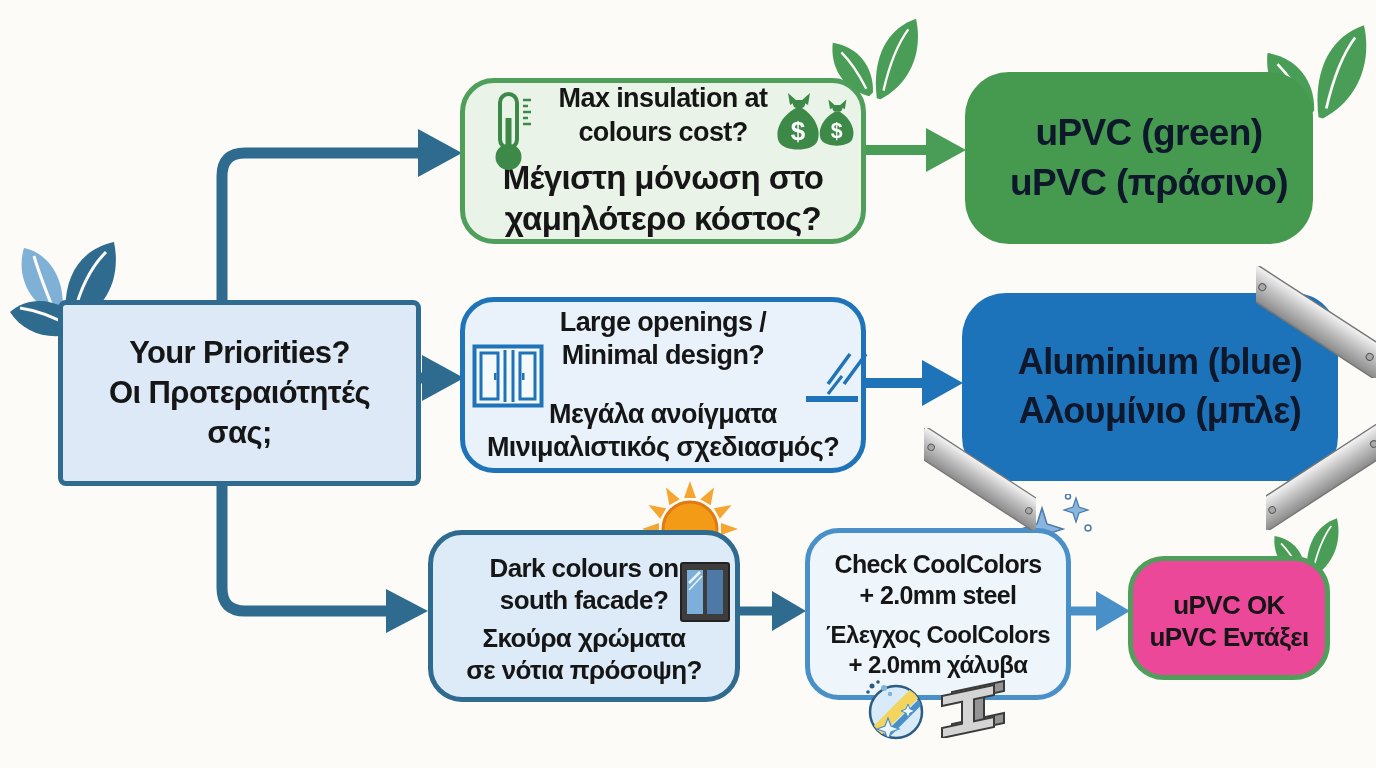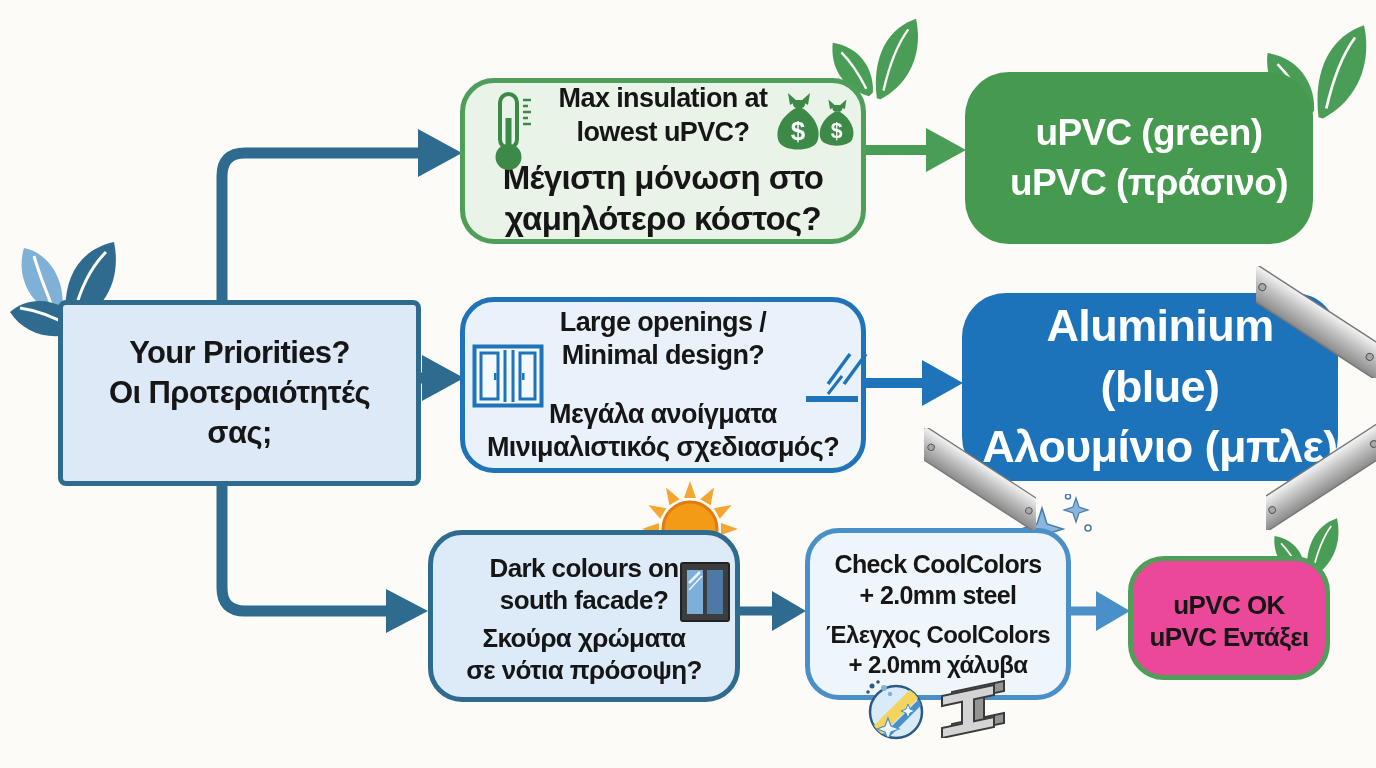--- a/index.html
+++ b/index.html
@@ -14,37 +14,37 @@
   .node {
     position:absolute; z-index:2; box-sizing:border-box;
     display:flex; flex-direction:column; align-items:center; justify-content:center;
     text-align:center;
   }
   .decor-front { z-index:3; }
   .txt {
     white-space:pre-line; font-weight:bold; color:#161616;
     letter-spacing:-0.6px; line-height:1.24;
   }
-  .txt.white { color:#ffffff;margin-left:20px; }
+  .txt.white { color:#0f172a;margin-left:20px; }
   .gap { margin-top:9px; }
 
   #root-node { left:58px;  top:300px; width:363px; height:186px; background:#dde9f6; border:5px solid #2e6b8f; border-radius:8px; }
   #q1        { left:460px; top:78px;  width:406px; height:166px; background:#eaf3e8; border:5px solid #4f9e5a; border-radius:34px; }
   #r1        { left:965px; top:72px;  width:348px; height:172px; background:#459a50; border-radius:44px; }
   #q2        { left:460px; top:297px; width:406px; height:176px; background:#e9f2fb; border:5px solid #1e73b9; border-radius:34px;gap:16px; }
   #r2        { left:962px; top:293px; width:376px; height:188px; background:#1c73b9; border-radius:44px; }
   #q3        { left:428px; top:530px; width:312px; height:172px; background:#dcebf7; border:5px solid #2e6b8f; border-radius:34px; }
   #q4        { left:805px; top:528px; width:266px; height:172px; background:#eef5fb; border:5px solid #4a90c8; border-radius:34px; }
   #r3        { left:1128px;top:556px; width:202px; height:124px; background:#ec4899; border:5px solid #4f9e5a; border-radius:36px;justify-content:center; }
 
   .t31 { font-size:31px; line-height:1.3; }
   .t27 { font-size:27px; }
   .t29 { font-size:33px; }
   .t37 { font-size:37px; line-height:1.35; }
-  .t36 { font-size:45px; line-height:1.35; }
+  .t36 { font-size:36px; line-height:1.35; }
   .t26 { font-size:26px;margin-top:6px; }
   .t25 { font-size:25px; }
   .t24 { font-size:24px;text-align:center; }
 </style>
 </head>
 <body>
 
 <div class="canvas">
 
   <svg class="layer connectors" width="1376" height="768">
@@ -128,21 +128,21 @@
   </svg>
 
   <div class="node" id="root-node">
     <div class="txt t31">Your Priorities?
 Οι Προτεραιότητές
 σας;</div>
   </div>
 
   <div class="node" id="q1">
     <div class="txt t27">Max insulation at
-lowest uPVC?</div>
+colours cost?</div>
     <div class="txt t29 gap">Μέγιστη μόνωση στο
 χαμηλότερο κόστος?</div>
   </div>
 
   <div class="node" id="r1">
     <div class="txt t37 white">uPVC (green)
 uPVC (πράσινο)</div>
   </div>
 
   <div class="node" id="q2">

